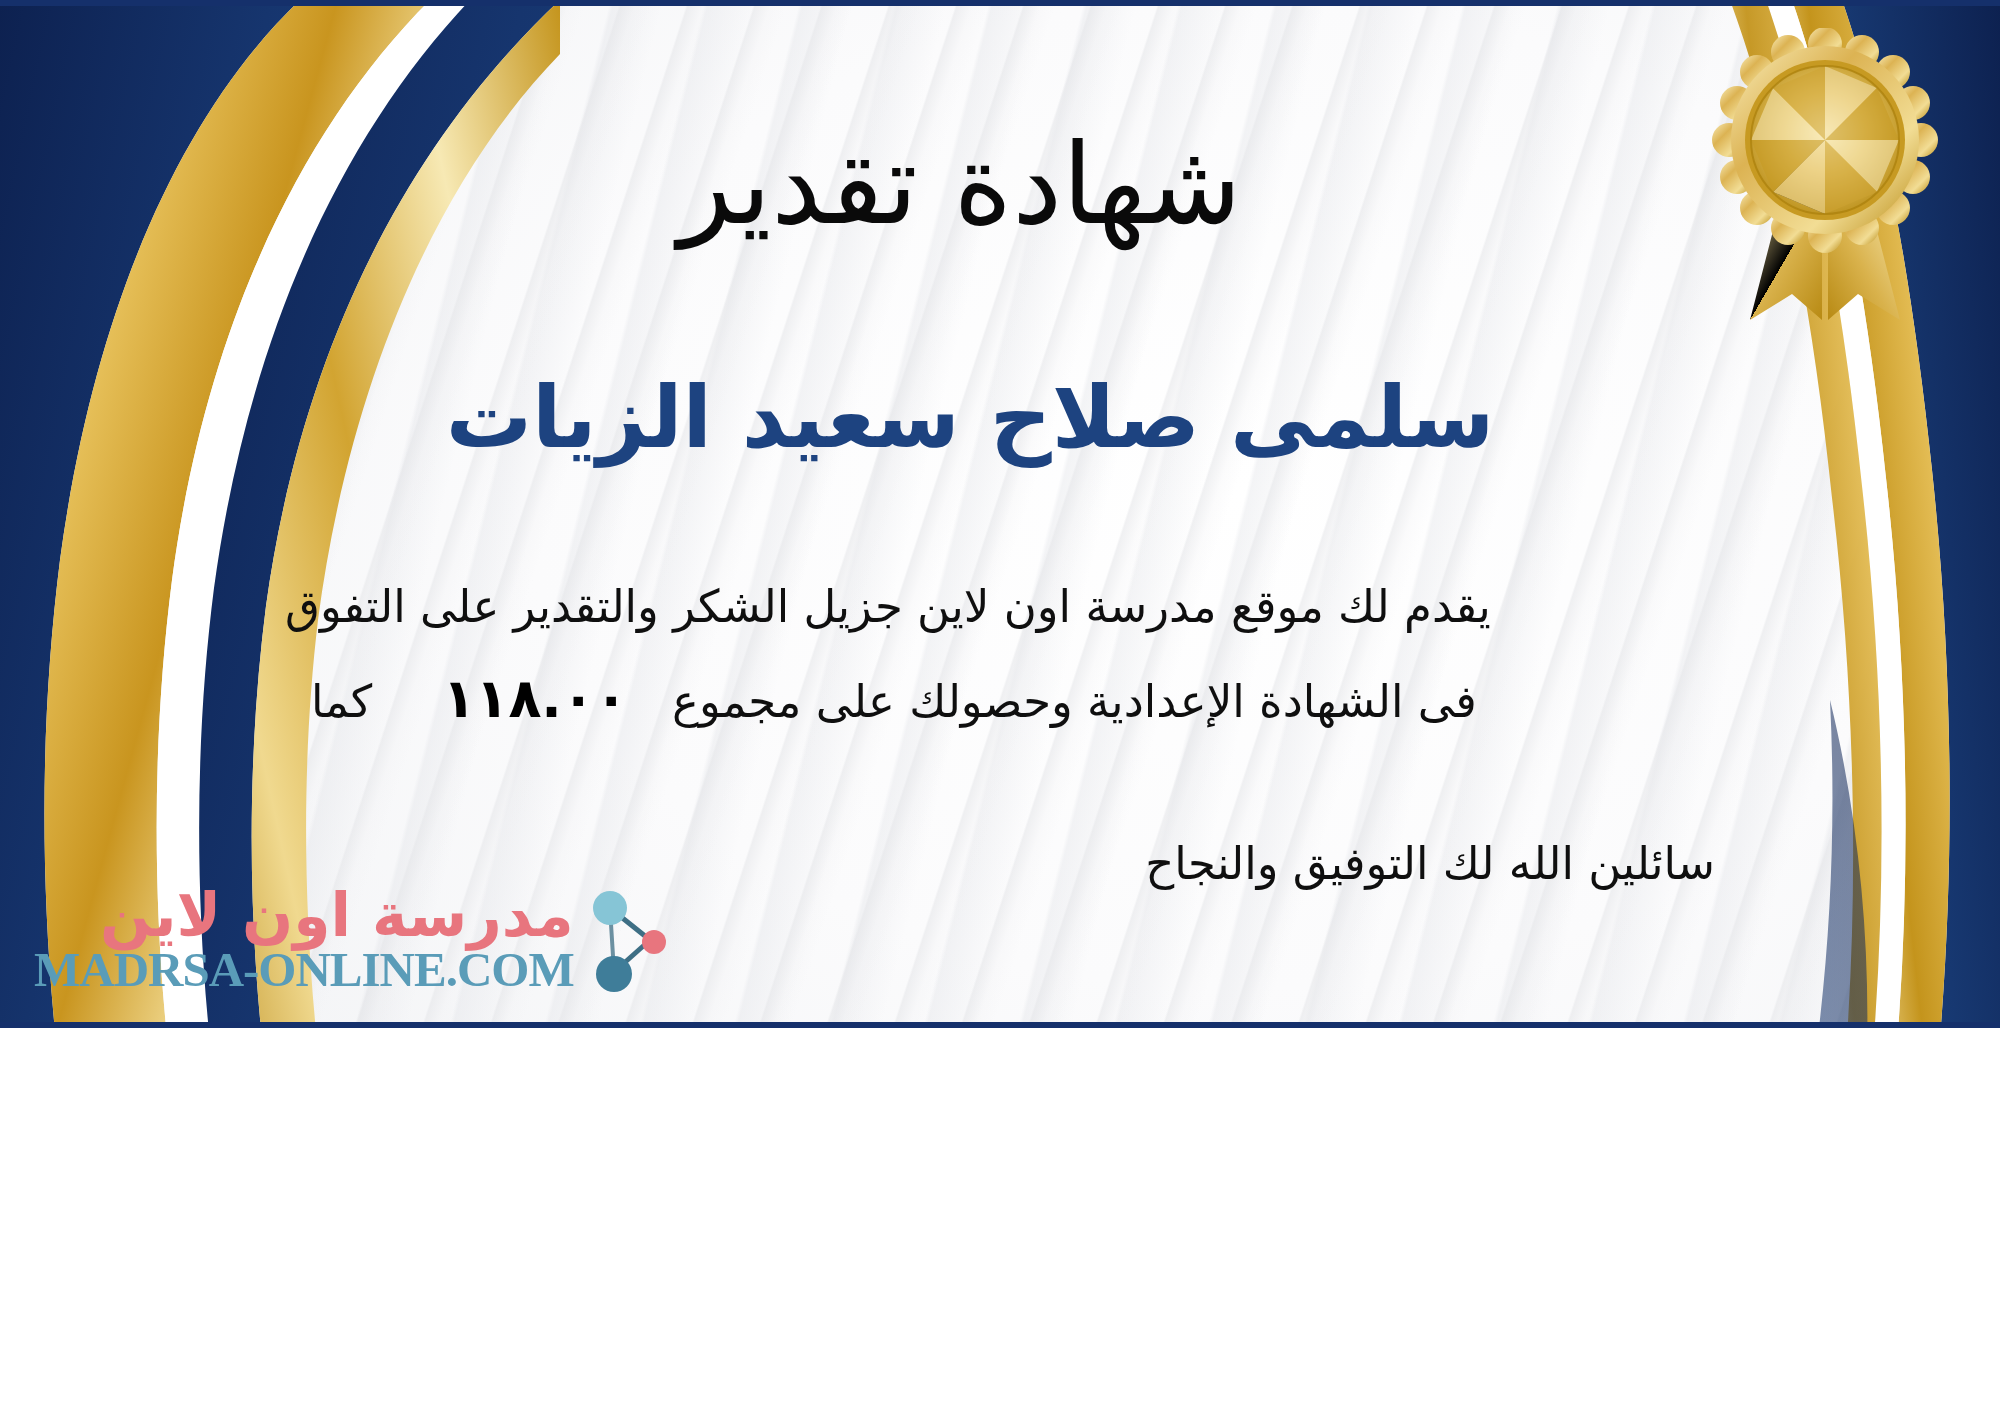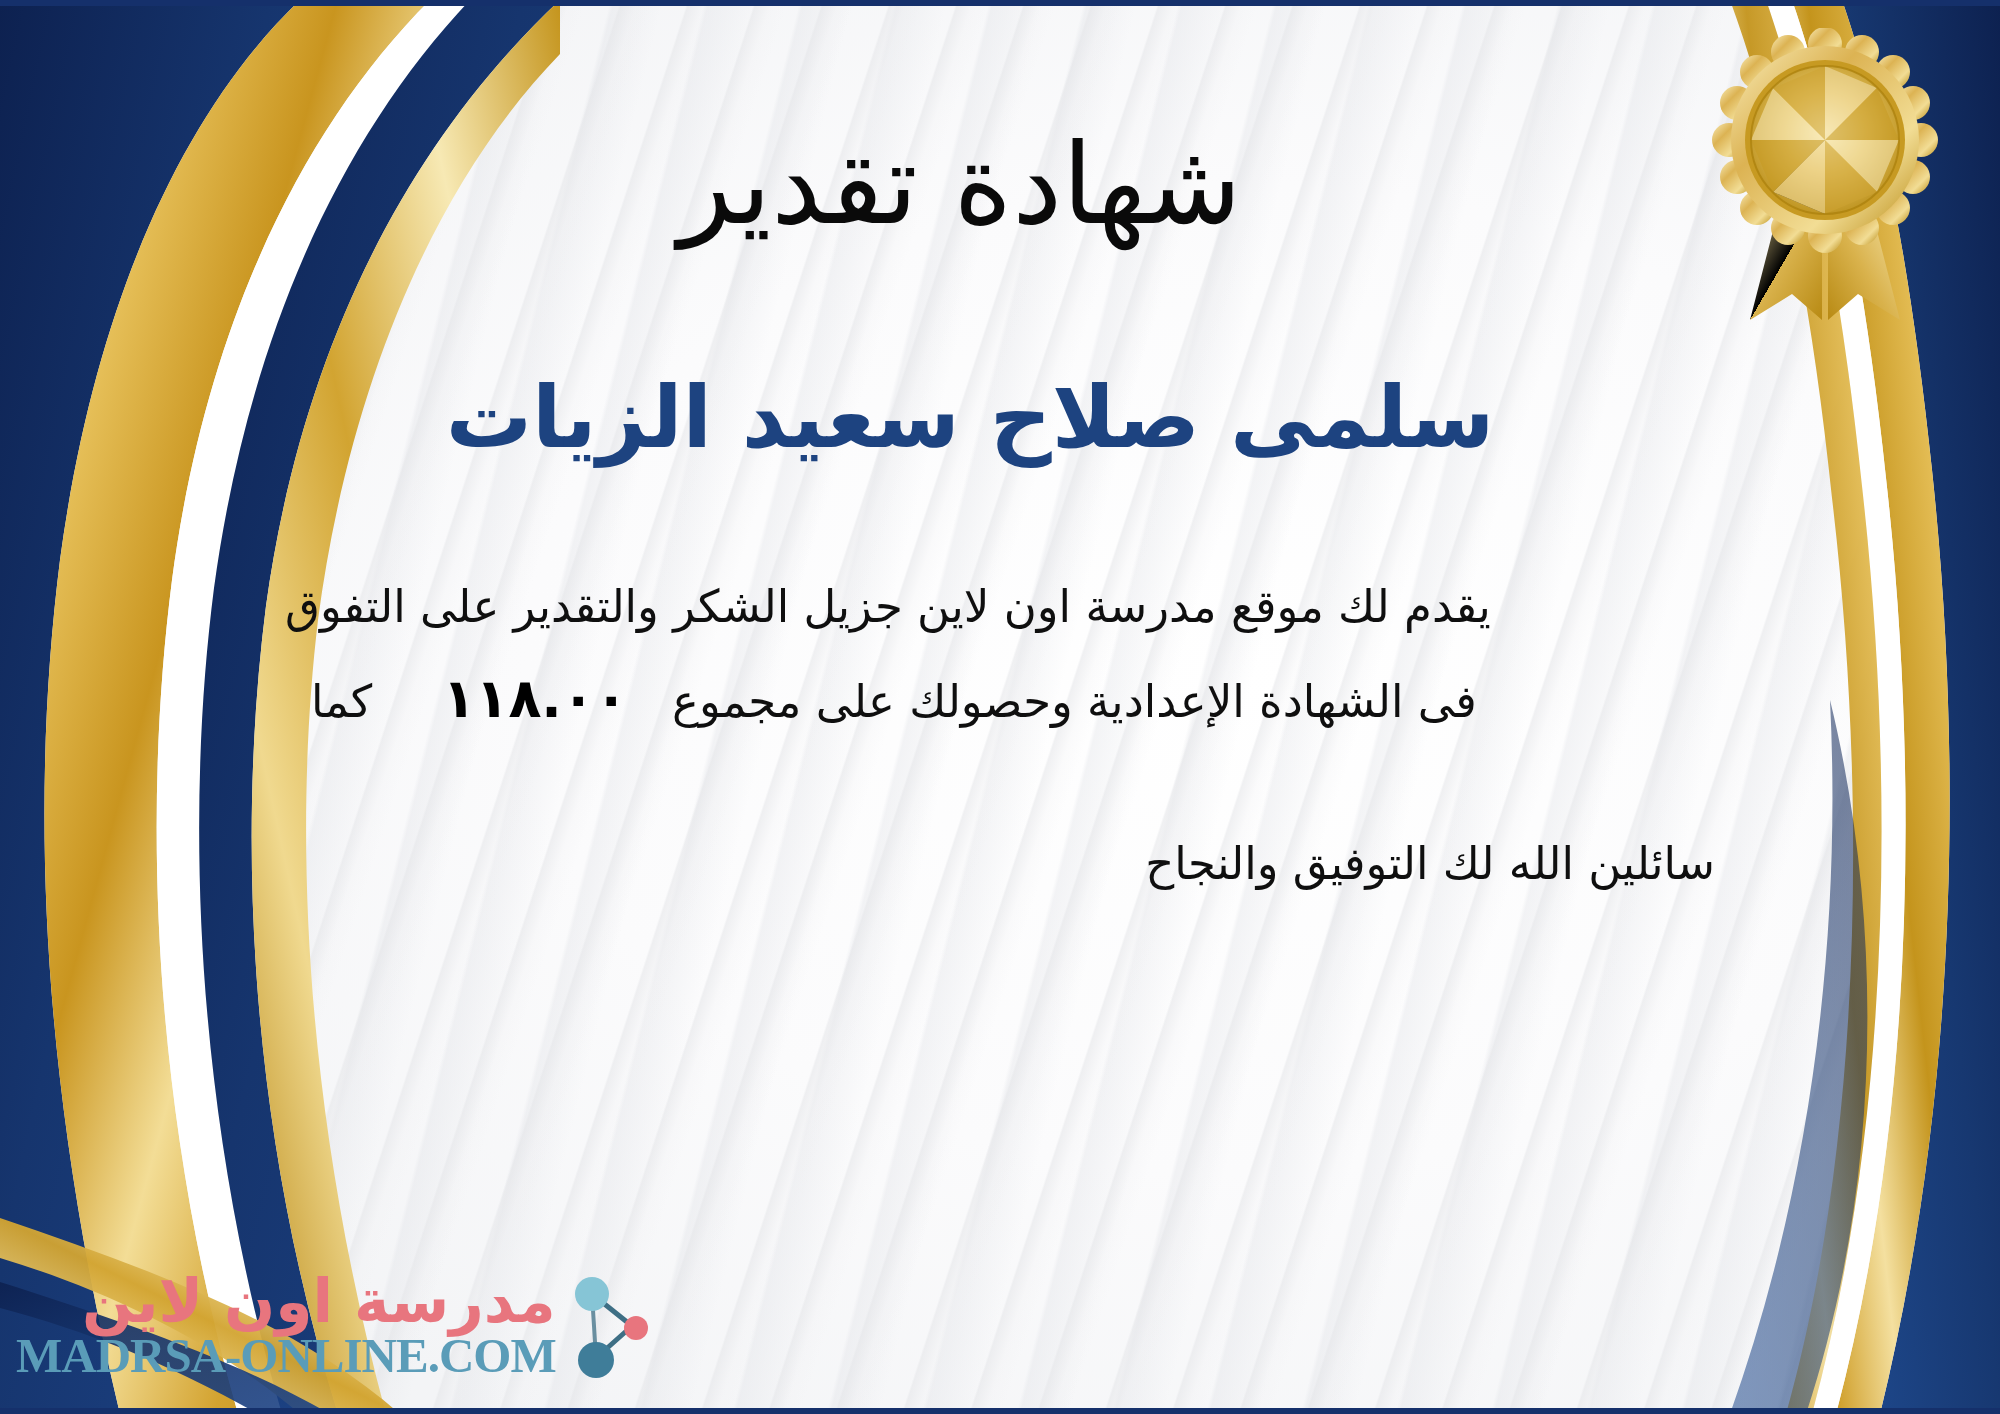--- a/index.html
+++ b/index.html
@@ -7,21 +7,21 @@
     width:2000px;height:1414px;
     background:#ffffff;
     font-family:"DejaVu Sans","Liberation Sans",sans-serif;
     overflow:hidden;
     position:relative;
   }
 
   
   #certificate{
     position:absolute;inset:0;
-    width:2000px;height:1414px;
+    width:2000px;height:1028px;
     overflow:hidden;
     background:#ffffff;
   }
 
   
   .paper-texture{
     position:absolute;inset:0;
     background-color:#fdfdfd;
     background-image:
       repeating-linear-gradient(
@@ -134,21 +134,21 @@
     direction:rtl;
     color:#0f0f0f;
     font-size:45px;
     line-height:1.7;
     font-weight:400;
   }
 
   
   .brand{
     position:absolute;
-    left:16px;bottom:34px;
+    left:34px;bottom:34px;
     z-index:10;
     display:flex;
     align-items:center;
     gap:10px;
     direction:rtl;
   }
   .brand-text{
     display:flex;flex-direction:column;
     align-items:flex-start;
     line-height:1;

